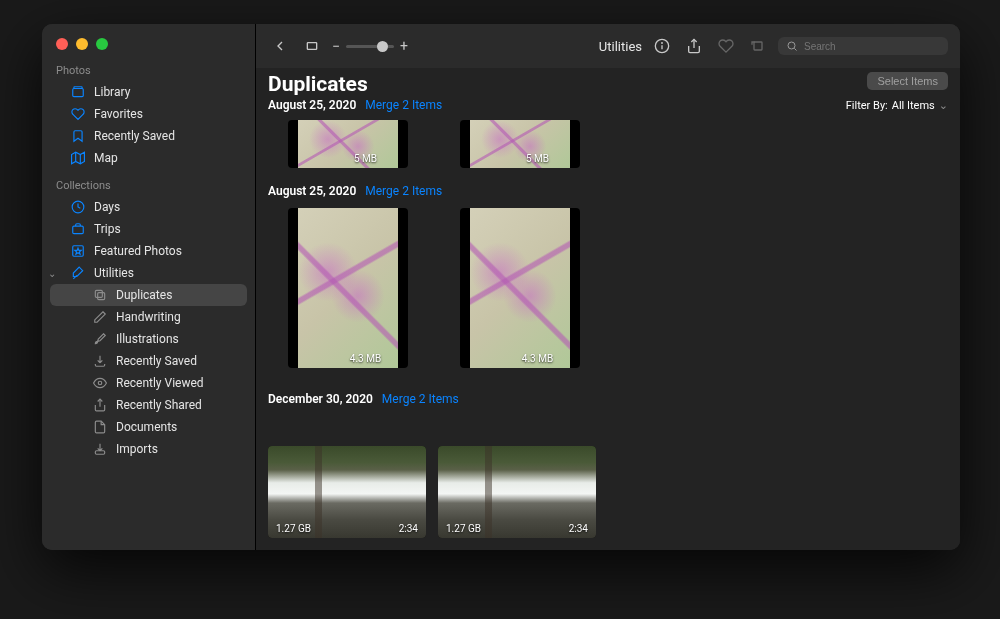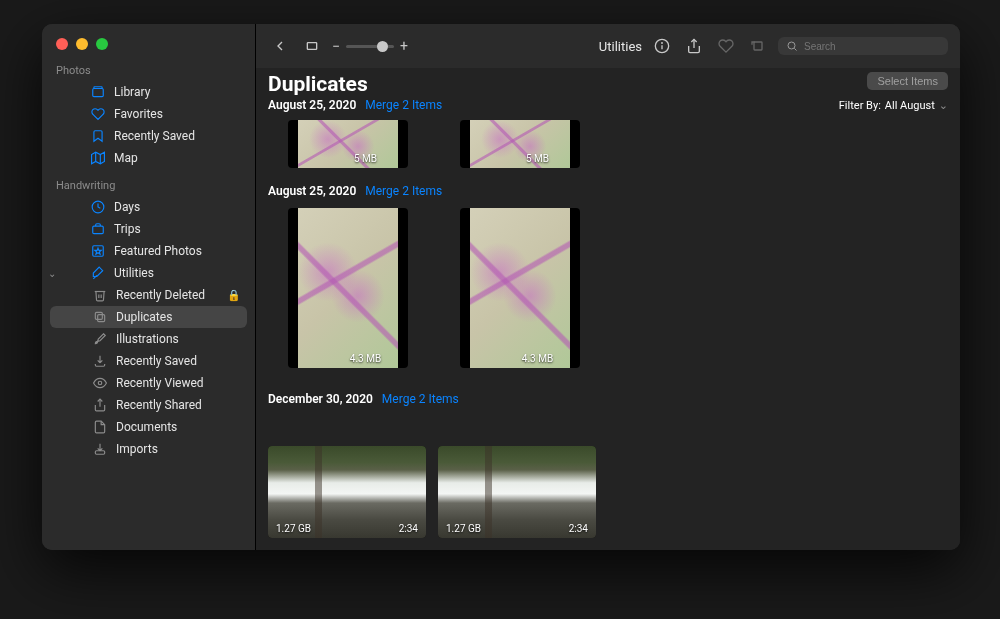--- a/index.html
+++ b/index.html
@@ -48,21 +48,21 @@
   .sidebar-item {
     display: flex;
     align-items: center;
     gap: 8px;
     padding: 3px 14px 3px 14px;
     font-size: 12px;
     color: #e5e5e5;
     cursor: pointer;
     position: relative;
   }
-  .sidebar-item.indent1 { padding-left: 48px; }
+  .sidebar-item.indent1 { padding-left: 28px; }
   .sidebar-item.indent2 { padding-left: 50px; }
   .sidebar-item.selected {
     background: #454545;
     border-radius: 6px;
     margin: 0 8px;
     padding-left: 42px;
   }
   .sidebar-item .icon {
     width: 16px; height: 16px;
     display: inline-flex;
@@ -262,21 +262,21 @@
             <svg width="14" height="14" viewBox="0 0 24 24" fill="none" stroke="currentColor" stroke-width="2">
               <polygon points="1 6 1 22 8 18 16 22 23 18 23 2 16 6 8 2 1 6"></polygon>
               <line x1="8" y1="2" x2="8" y2="18"></line>
               <line x1="16" y1="6" x2="16" y2="22"></line>
             </svg>
           </span>
         <span>Map</span>
       </li>
     </ul>
 
-    <div class="sidebar-section-header" style="margin-top:6px">Handwriting</div>
+    <div class="sidebar-section-header" style="margin-top:6px">Collections</div>
     <ul class="sidebar-list">
       <li class="sidebar-item indent1">
         <span class="icon">
             <svg width="14" height="14" viewBox="0 0 24 24" fill="none" stroke="currentColor" stroke-width="2">
               <circle cx="12" cy="12" r="10"></circle>
               <polyline points="12 6 12 12 16 14"></polyline>
             </svg>
           </span>
         <span>Days</span>
       </li>
@@ -302,39 +302,36 @@
       <li class="sidebar-item indent1">
         <span class="disclosure top">⌄</span>
         <span class="icon">
             <svg width="14" height="14" viewBox="0 0 24 24" fill="none" stroke="currentColor" stroke-width="2">
               <path d="M14 2l6 6-10 10H4v-6L14 2z"></path>
               <path d="M4 22l6-6"></path>
             </svg>
           </span>
         <span>Utilities</span>
       </li>
-      <li class="sidebar-item indent2">
-        <span class="icon gray">
-            <svg width="14" height="14" viewBox="0 0 24 24" fill="none" stroke="currentColor" stroke-width="2">
-              <polyline points="3 6 5 6 21 6"></polyline>
-              <path d="M19 6l-1 14a2 2 0 0 1-2 2H8a2 2 0 0 1-2-2L5 6"></path>
-              <path d="M10 11v6M14 11v6"></path>
-            </svg>
-          </span>
-        <span>Recently Deleted</span>
-        <span class="lock">🔒</span>
-      </li>
       <li class="sidebar-item indent2 selected">
         <span class="icon gray">
             <svg width="14" height="14" viewBox="0 0 24 24" fill="none" stroke="currentColor" stroke-width="2">
               <rect x="8" y="8" width="12" height="12" rx="2"></rect>
               <rect x="4" y="4" width="12" height="12" rx="2"></rect>
             </svg>
           </span>
         <span>Duplicates</span>
+      </li>
+      <li class="sidebar-item indent2">
+        <span class="icon gray">
+            <svg width="14" height="14" viewBox="0 0 24 24" fill="none" stroke="currentColor" stroke-width="2">
+              <path d="M17 3l4 4L7 21H3v-4L17 3z"></path>
+            </svg>
+          </span>
+        <span>Handwriting</span>
       </li>
       <li class="sidebar-item indent2">
         <span class="icon gray">
             <svg width="14" height="14" viewBox="0 0 24 24" fill="none" stroke="currentColor" stroke-width="2">
               <path d="M18 3l3 3-9 9-4 1 1-4 9-9z"></path>
               <path d="M8 16c-2 0-4 2-4 4 2 0 4-2 4-4z"></path>
             </svg>
           </span>
         <span>Illustrations</span>
       </li>
@@ -457,21 +454,21 @@
         <button class="select-btn">Select Items</button>
       </div>
 
       <div class="sub-header">
         <div class="date-merge">
           <span class="date">August 25, 2020</span>
           <span class="merge">Merge 2 Items</span>
         </div>
         <div class="filter">
           <span>Filter By:</span>
-          <span>All August</span>
+          <span>All Items</span>
           <span class="arrow">⌄</span>
         </div>
       </div>
 
       <div class="group" style="padding-bottom:6px">
         <div class="thumbs" style="padding-left:20px">
           <div class="thumb tall-partial">
             <div class="map-thumb inner"></div>
             <div class="overlay">5 MB</div>
           </div>

